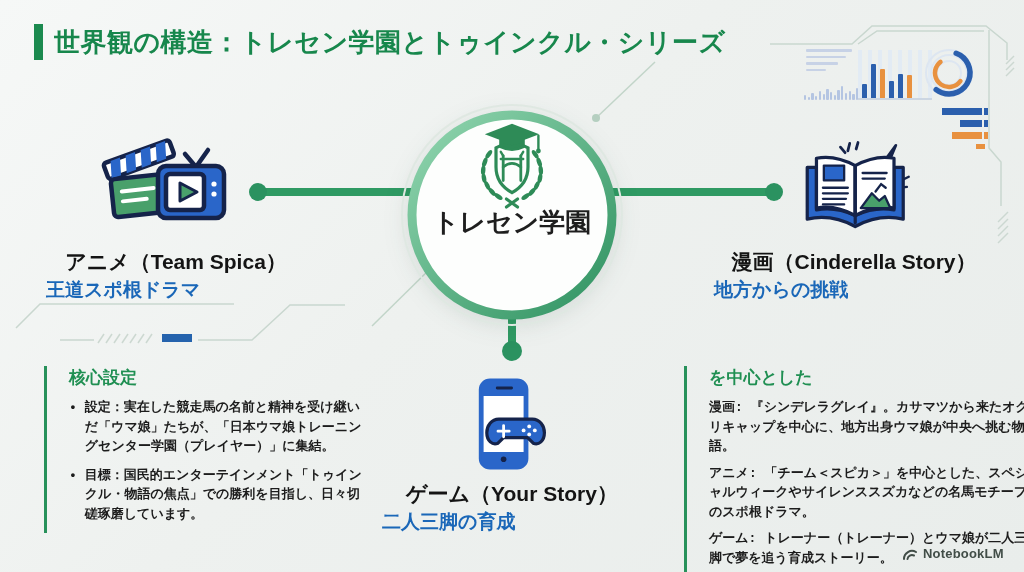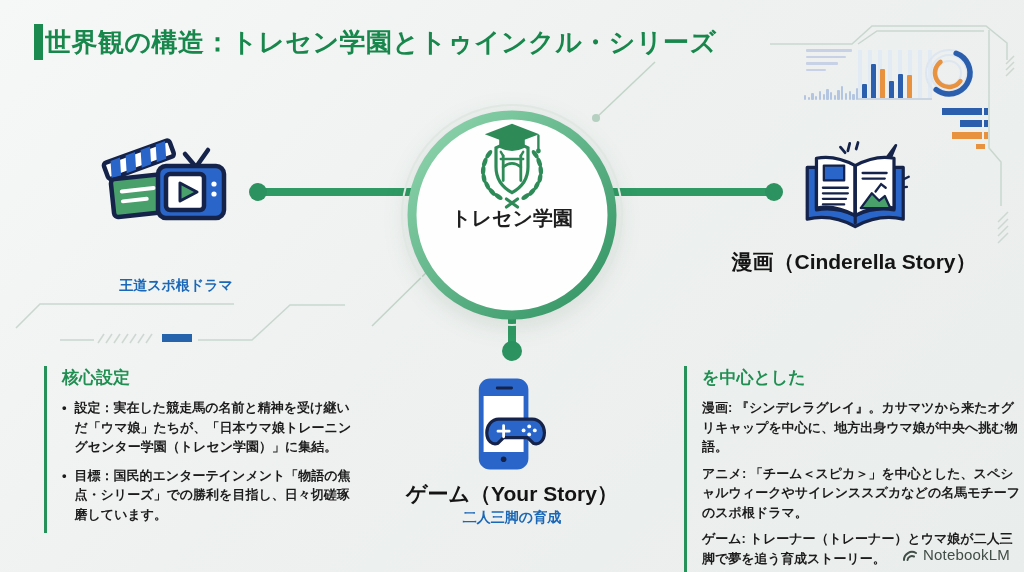--- a/index.html
+++ b/index.html
@@ -3,55 +3,55 @@
 <meta charset="utf-8">
 <style>
   html,body{margin:0;padding:0;background:#fafbfa;}
   #stage{
     position:relative;width:1024px;height:572px;overflow:hidden;margin:0 auto;
     font-family:"Liberation Sans","DejaVu Sans",sans-serif;color:#1f1f1f;
     background:linear-gradient(135deg,#f6f8f7 0%,#eef1ef 45%,#e9edeb 100%);
   }
   .abs{position:absolute;}
   
-  .title-row{left:34px;top:24px;display:flex;align-items:center;gap:2px;}
+  .title-row{left:34px;top:24px;display:flex;align-items:center;gap:11px;}
   .title-accent{width:9px;height:36px;background:#1b8a4f;}
   .page-title{font-size:26px;font-weight:bold;color:#17874c;letter-spacing:.5px;white-space:nowrap;}
   
   svg.decor,svg.connectors{left:0;top:0;pointer-events:none;}
   .lines-block{left:806px;top:49px;display:flex;flex-direction:column;gap:4px;}
   .lines-block .ln{height:2.5px;background:#c7d2e6;border-radius:1px;}
   .hist{left:804px;top:72px;width:58px;height:28px;display:flex;align-items:flex-end;gap:1.5px;}
   .hist .hb{width:2.5px;background:#b4c5e2;border-radius:1px;}
   .vchart{left:858px;top:50px;width:66px;height:48px;display:flex;align-items:flex-end;gap:4px;padding:0 4px;
     background:repeating-linear-gradient(90deg,#e2ebf4 0 4px,transparent 4px 10px);border-bottom:2px solid #ccd6e2;}
   .vchart .vb{width:5px;border-radius:1px 1px 0 0;}
   .hbars{left:936px;top:108px;width:52px;}
   .hbars .row{display:flex;justify-content:flex-end;align-items:center;height:7px;margin-bottom:5px;}
   .hbars .bar{height:7px;}
   .hbars .tick{width:4px;height:7px;margin-left:2px;}
   .hb-extra{left:976px;top:144px;width:9px;height:5px;background:#e8913f;}
   
   .center-wrap{left:398px;top:101px;width:228px;height:228px;}
   .center-wrap svg{filter:drop-shadow(0 5px 10px rgba(30,60,45,.10));}
-  .center-name{left:0;top:104px;width:228px;text-align:center;font-size:20px;font-weight:bold;color:#1e1e1e;}
+  .center-name{left:0;top:104px;width:228px;text-align:center;font-size:26px;font-weight:bold;color:#1e1e1e;}
   .center-sub{left:0;top:134px;width:228px;text-align:center;font-size:13px;font-weight:bold;color:#2a2a2a;letter-spacing:.5px;}
   
   .node-label{text-align:center;font-size:21px;font-weight:bold;color:#141414;white-space:nowrap;}
-  .node-sub{text-align:center;font-size:14px;font-weight:bold;color:#1a67b8;white-space:nowrap;}
-  
-  .panel{border-left:3px solid #27915a;padding-left:15px;}
+  .node-sub{font-size:19px;font-weight:bold;color:#1a67b8;white-space:nowrap;}
+  
+  .panel{border-left:3px solid #27915a;padding-left:22px;font-family:Liberation Mono, monospace;}
   .panel-heading{font-size:17px;font-weight:bold;color:#1f8f52;margin:0 0 9px 0;}
   .bullet-row{display:flex;gap:8px;margin-bottom:9px;}
   .bullet-dot{font-size:13px;line-height:1.5;font-weight:bold;}
   .panel-text{font-size:13px;line-height:1.5;font-weight:bold;color:#1c1c1c;margin:0;}
   .para{margin:0 0 7px 0;}
   
   .footer{left:902px;top:546px;display:flex;align-items:center;gap:5px;color:#414d47;}
-  .footer .brand{font-size:15px;font-weight:normal;letter-spacing:.2px;}
+  .footer .brand{font-size:13px;font-weight:bold;letter-spacing:.2px;}
 </style>
 </head>
 <body>
 
 <div id="stage">
 
   <svg class="abs decor" width="1024" height="572" viewBox="0 0 1024 572">
     <g fill="none" stroke="#c9d7cf" stroke-width="1.5">
 
       <path d="M770,44 L852,44 L872,26 L986,26 L1007,43 L1007,60"></path>
@@ -219,39 +219,41 @@
         <line x1="22" y1="67" x2="46" y2="67" stroke="#fff" stroke-width="4"></line>
       </g>
       <path d="M85,22 L96,35 L108,18" fill="none"></path>
       <rect x="58" y="34" width="66" height="52" rx="8" fill="#2a66c9"></rect>
       <rect x="66" y="42" width="38" height="36" rx="4" fill="#fff"></rect>
       <polygon points="80,51 80,69 97,60" fill="#49a06b" stroke-width="3"></polygon>
       <circle cx="114" cy="52" r="2.6" fill="#fff" stroke="none"></circle>
       <circle cx="114" cy="62" r="2.6" fill="#fff" stroke="none"></circle>
     </g>
   </svg>
+  <div class="abs node-label" style="left:46px;top:248px;width:260px;">アニメ（Team Spica）</div>
   <div class="abs node-sub" style="left:46px;top:277px;width:260px;">王道スポ根ドラマ</div>
 
   <svg class="abs" style="left:798px;top:136px;" width="120" height="110" viewBox="0 0 130 115">
     <g stroke="#15234a" stroke-linecap="round" stroke-linejoin="round">
       <path d="M56,6 L54,14 M46,10 L51,16 M65,5 L63,12" stroke-width="3" fill="none"></path>
       <polygon points="106,8 84,38 95,40 76,70 108,34 96,32" fill="#2a66c9" stroke-width="3"></polygon>
       <path d="M112,46 L120,42 M110,54 L118,53" stroke-width="2.5" fill="none"></path>
       <path d="M10,32 L10,88 Q36,82 62,96 Q88,82 114,88 L114,32 L104,32 L104,78 Q84,74 62,84 Q40,74 20,78 L20,32 Z" fill="#2a66c9" stroke-width="3.5"></path>
       <path d="M20,22 Q40,18 62,30 L62,84 Q40,72 20,76 Z" fill="#fff" stroke-width="3.5"></path>
       <path d="M104,22 Q84,18 62,30 L62,84 Q84,72 104,76 Z" fill="#fff" stroke-width="3.5"></path>
       <rect x="28" y="30" width="22" height="16" fill="#2a66c9" stroke-width="2.5"></rect>
       <path d="M27,54 H54 M27,60 H54 M27,66 H52 M27,72 H50" stroke-width="2.5" fill="none"></path>
       <path d="M70,38 H96 M70,44 H94" stroke-width="2.5" fill="none"></path>
       <polygon points="68,76 80,60 88,68 94,63 100,76" fill="#49a06b" stroke-width="2.5"></polygon>
       <path d="M84,58 L90,50 M90,50 L95,54" stroke-width="2.5" fill="none"></path>
       <path d="M62,30 V92" stroke-width="3.5" fill="none"></path>
     </g>
   </svg>
   <div class="abs node-label" style="left:714px;top:248px;width:280px;">漫画（Cinderella Story）</div>
+  <div class="abs node-sub" style="left:714px;top:277px;width:280px;">地方からの挑戦</div>
 
   <svg class="abs" style="left:460px;top:376px;" width="92" height="100" viewBox="0 0 110 125">
     <rect x="24" y="6" width="56" height="108" rx="11" fill="#fff" stroke="#2a66c9" stroke-width="6"></rect>
     <path d="M24,17 Q24,6 35,6 H69 Q80,6 80,17 V25 H24 Z" fill="#2a66c9"></path>
     <line x1="44" y1="15" x2="62" y2="15" stroke="#15234a" stroke-width="3.5" stroke-linecap="round"></line>
     <path d="M24,95 H80 V103 Q80,114 69,114 H35 Q24,114 24,103 Z" fill="#2a66c9"></path>
     <circle cx="52" cy="104" r="3.5" fill="#15234a"></circle>
     <g stroke="#15234a" stroke-width="4" stroke-linejoin="round">
       <path d="M46,54 C37,54 31,62 31,71 C31,81 38,87 45,84 L52,77 H82 L89,84 C96,87 103,81 103,71 C103,62 97,54 88,54 Z" fill="#2a66c9"></path>
     </g>
@@ -261,25 +263,25 @@
     <circle cx="84" cy="73" r="2.4" fill="#fff"></circle>
     <circle cx="77" cy="68" r="2.4" fill="#fff"></circle>
   </svg>
   <div class="abs node-sub" style="left:382px;top:509px;width:260px;">二人三脚の育成</div>
   <div class="abs node-label" style="left:382px;top:480px;width:260px;">ゲーム（Your Story）</div>
 
   <div class="abs panel" style="left:44px;top:366px;width:300px;">
     <h3 class="panel-heading">核心設定</h3>
     <div class="bullet-row">
       <span class="bullet-dot panel-text">•</span>
-      <p class="panel-text">設定：実在した競走馬の名前と精神を受け継いだ「ウマ娘」たちが、「日本ウマ娘トレーニングセンター学園（トレセン学園）」に集結。</p>
+      <p class="panel-text">設定：実在した競走馬の名前と精神を受け継いだ「ウマ娘」たちが、「日本ウマ娘トレーニングセンター学園（プレイヤー）」に集結。</p>
     </div>
     <div class="bullet-row">
       <span class="bullet-dot panel-text">•</span>
-      <p class="panel-text">目標：国民的エンターテインメント「物語の焦点・シリーズ」での勝利を目指し、日々切磋琢磨しています。</p>
+      <p class="panel-text">目標：国民的エンターテインメント「トゥインクル・物語の焦点」での勝利を目指し、日々切磋琢磨しています。</p>
     </div>
   </div>
 
   <div class="abs panel" style="left:684px;top:366px;width:322px;">
     <h3 class="panel-heading">を中心とした</h3>
     <p class="panel-text para">
       <span>漫画:</span>
       <span>『シンデレラグレイ』。カサマツから来たオグリキャップを中心に、地方出身ウマ娘が中央へ挑む物語。</span>
     </p>
     <p class="panel-text para">

